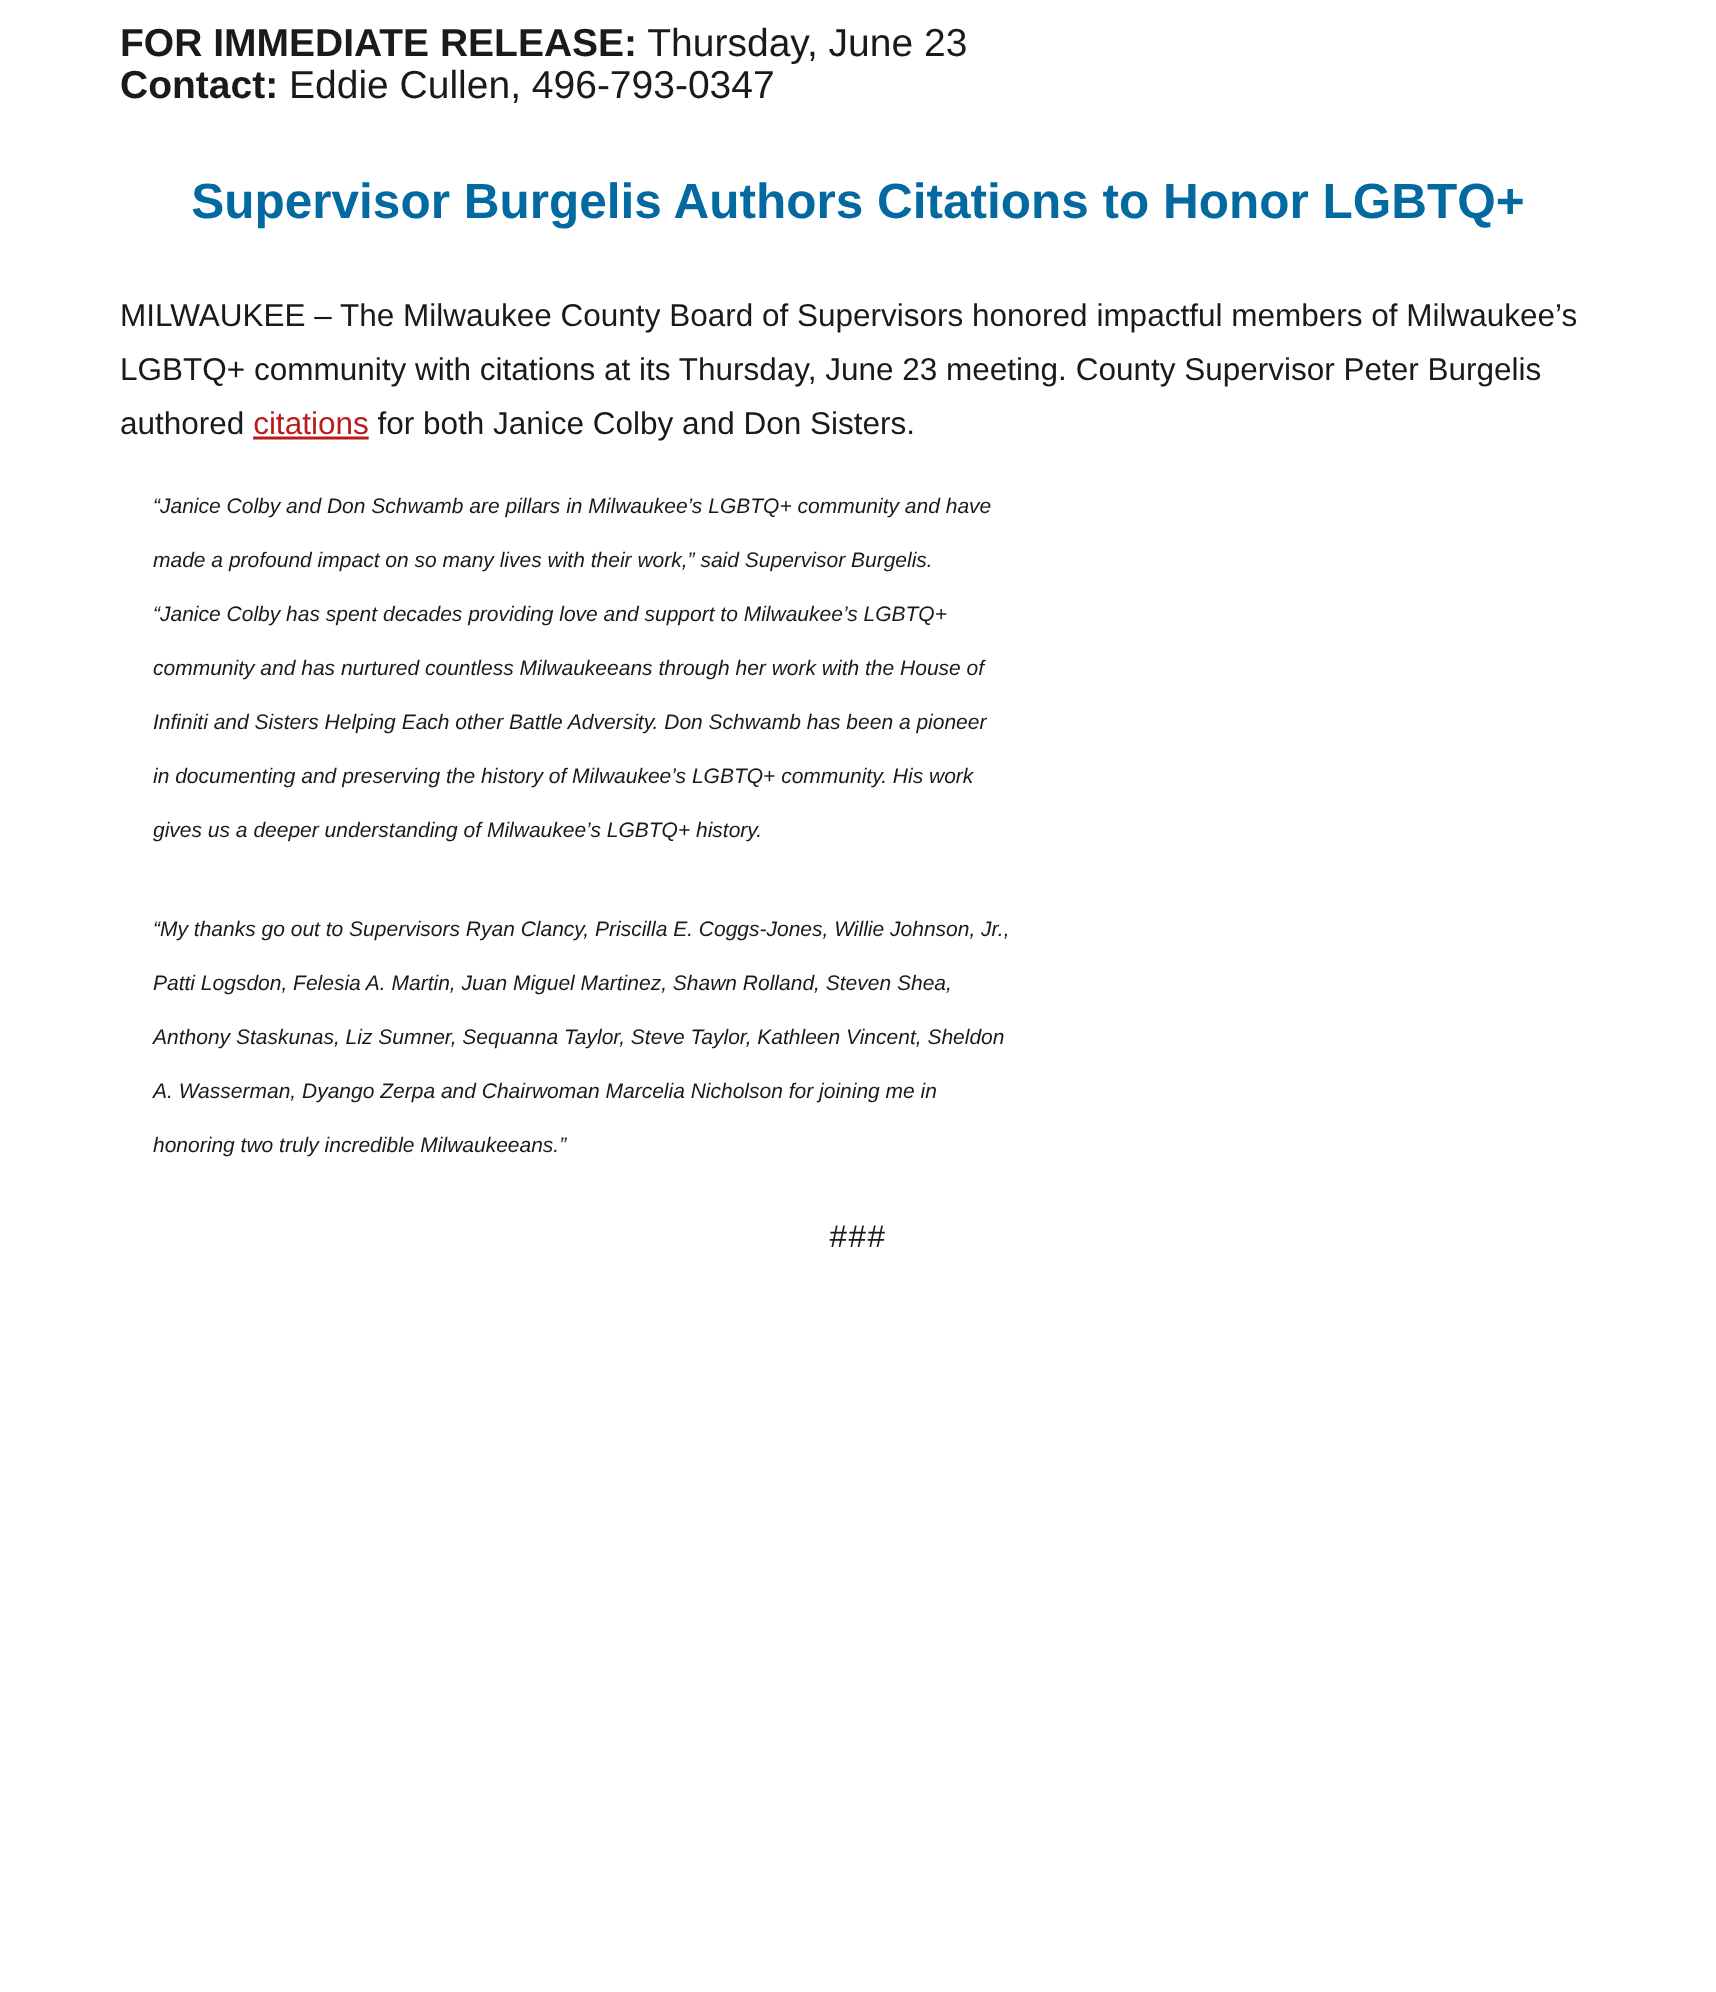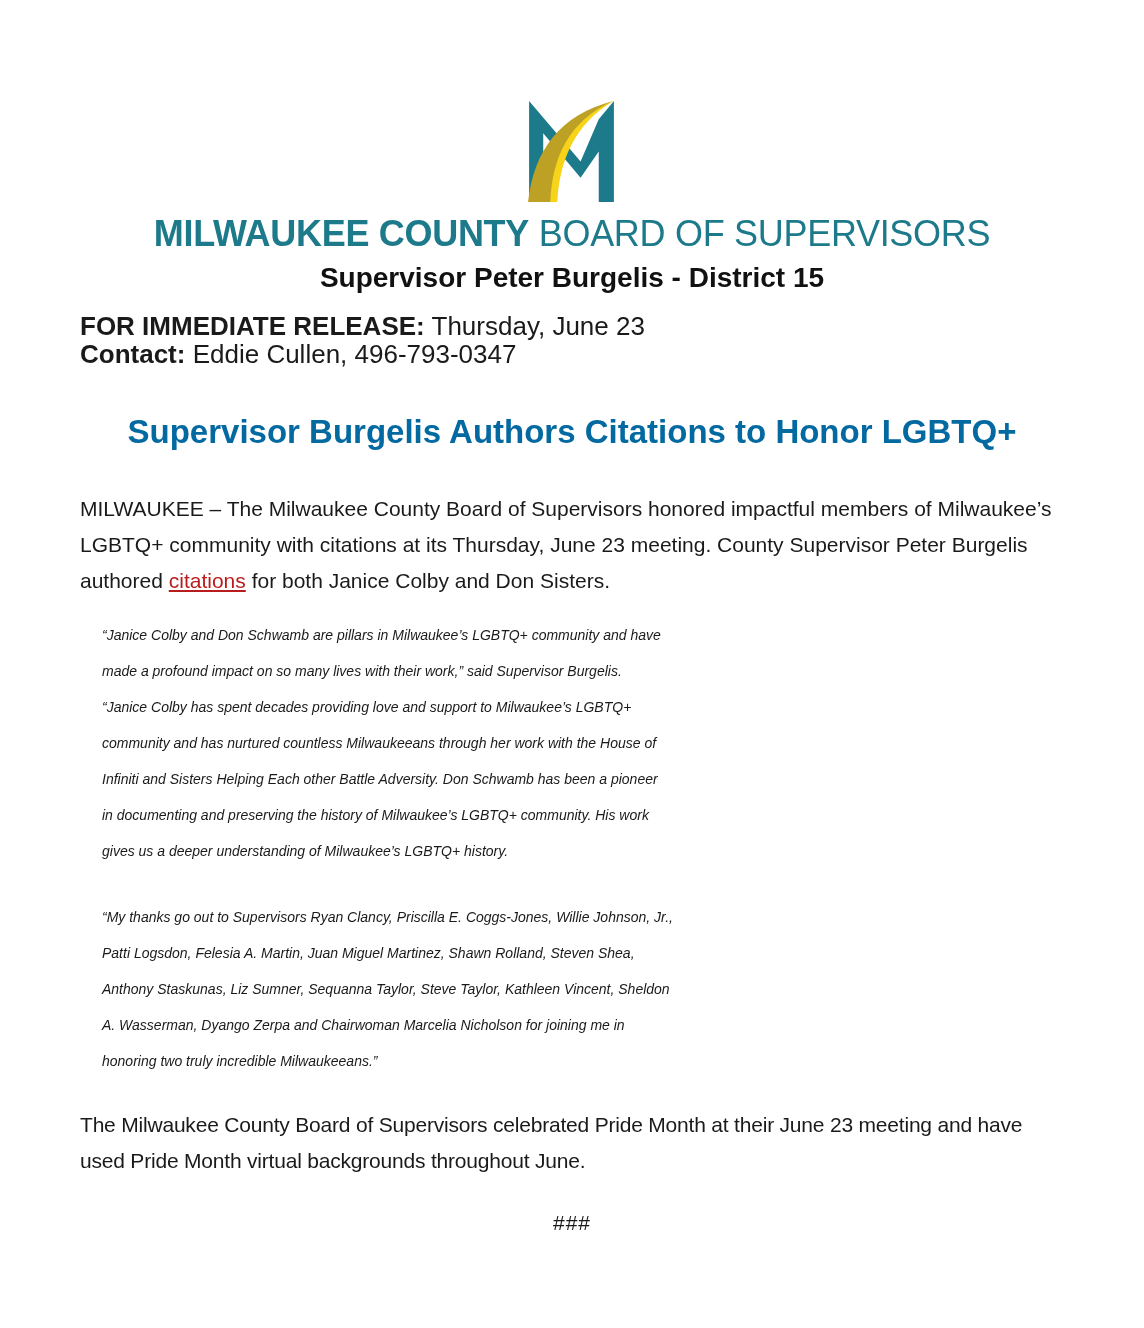--- a/index.html
+++ b/index.html
@@ -84,33 +84,20 @@
     font-size: 21px;
     line-height: 36px;
     letter-spacing: 1px;
   }
 </style>
 </head>
 <body>
 
 <div class="page">
 
-  <header>
-    <svg class="logo" width="97" height="107" viewBox="14 8 96 106" aria-hidden="true">
-      <path fill="#1d7a8a" d="M19 12 L70 72 L88 30 L103 12 L103 112 L88 112 L88 62 L70 88 L33 44 L33 112 L19 112 Z"></path>
-      <path fill="#f7d319" d="M28 112 C33 62 58 28 103 12 C64 34 49 72 47 112 Z"></path>
-      <path fill="#bda125" d="M18 112 C24 60 50 26 102 12 C58 32 42 68 40 112 Z"></path>
-    </svg>
-
-    <div class="org-line">
-      <span class="org-primary">MILWAUKEE COUNTY</span><span class="org-secondary"> BOARD OF SUPERVISORS</span>
-    </div>
-
-    <div class="supervisor-line">Supervisor Peter Burgelis - District 15</div>
-  </header>
 
   <section class="release-info">
     <div>
       <span class="label">FOR IMMEDIATE RELEASE:</span><span> Thursday, June 23</span>
     </div>
     <div>
       <span class="label">Contact:</span><span> Eddie Cullen, 496-793-0347</span>
     </div>
   </section>
 
@@ -129,17 +116,16 @@
 Infiniti and Sisters Helping Each other Battle Adversity. Don Schwamb has been a pioneer
 in documenting and preserving the history of Milwaukee’s LGBTQ+ community. His work
 gives us a deeper understanding of Milwaukee’s LGBTQ+ history.</blockquote>
 
   <blockquote class="quote">“My thanks go out to Supervisors Ryan Clancy, Priscilla E. Coggs-Jones, Willie Johnson, Jr.,
 Patti Logsdon, Felesia A. Martin, Juan Miguel Martinez, Shawn Rolland, Steven Shea,
 Anthony Staskunas, Liz Sumner, Sequanna Taylor, Steve Taylor, Kathleen Vincent, Sheldon
 A. Wasserman, Dyango Zerpa and Chairwoman Marcelia Nicholson for joining me in
 honoring two truly incredible Milwaukeeans.”</blockquote>
 
-  <p class="body-para closing">The Milwaukee County Board of Supervisors celebrated Pride Month at their June 23 meeting and have used Pride Month virtual backgrounds throughout June.</p>
 
   <div class="end-mark">###</div>
 
 </div>
 
 </body></html>

